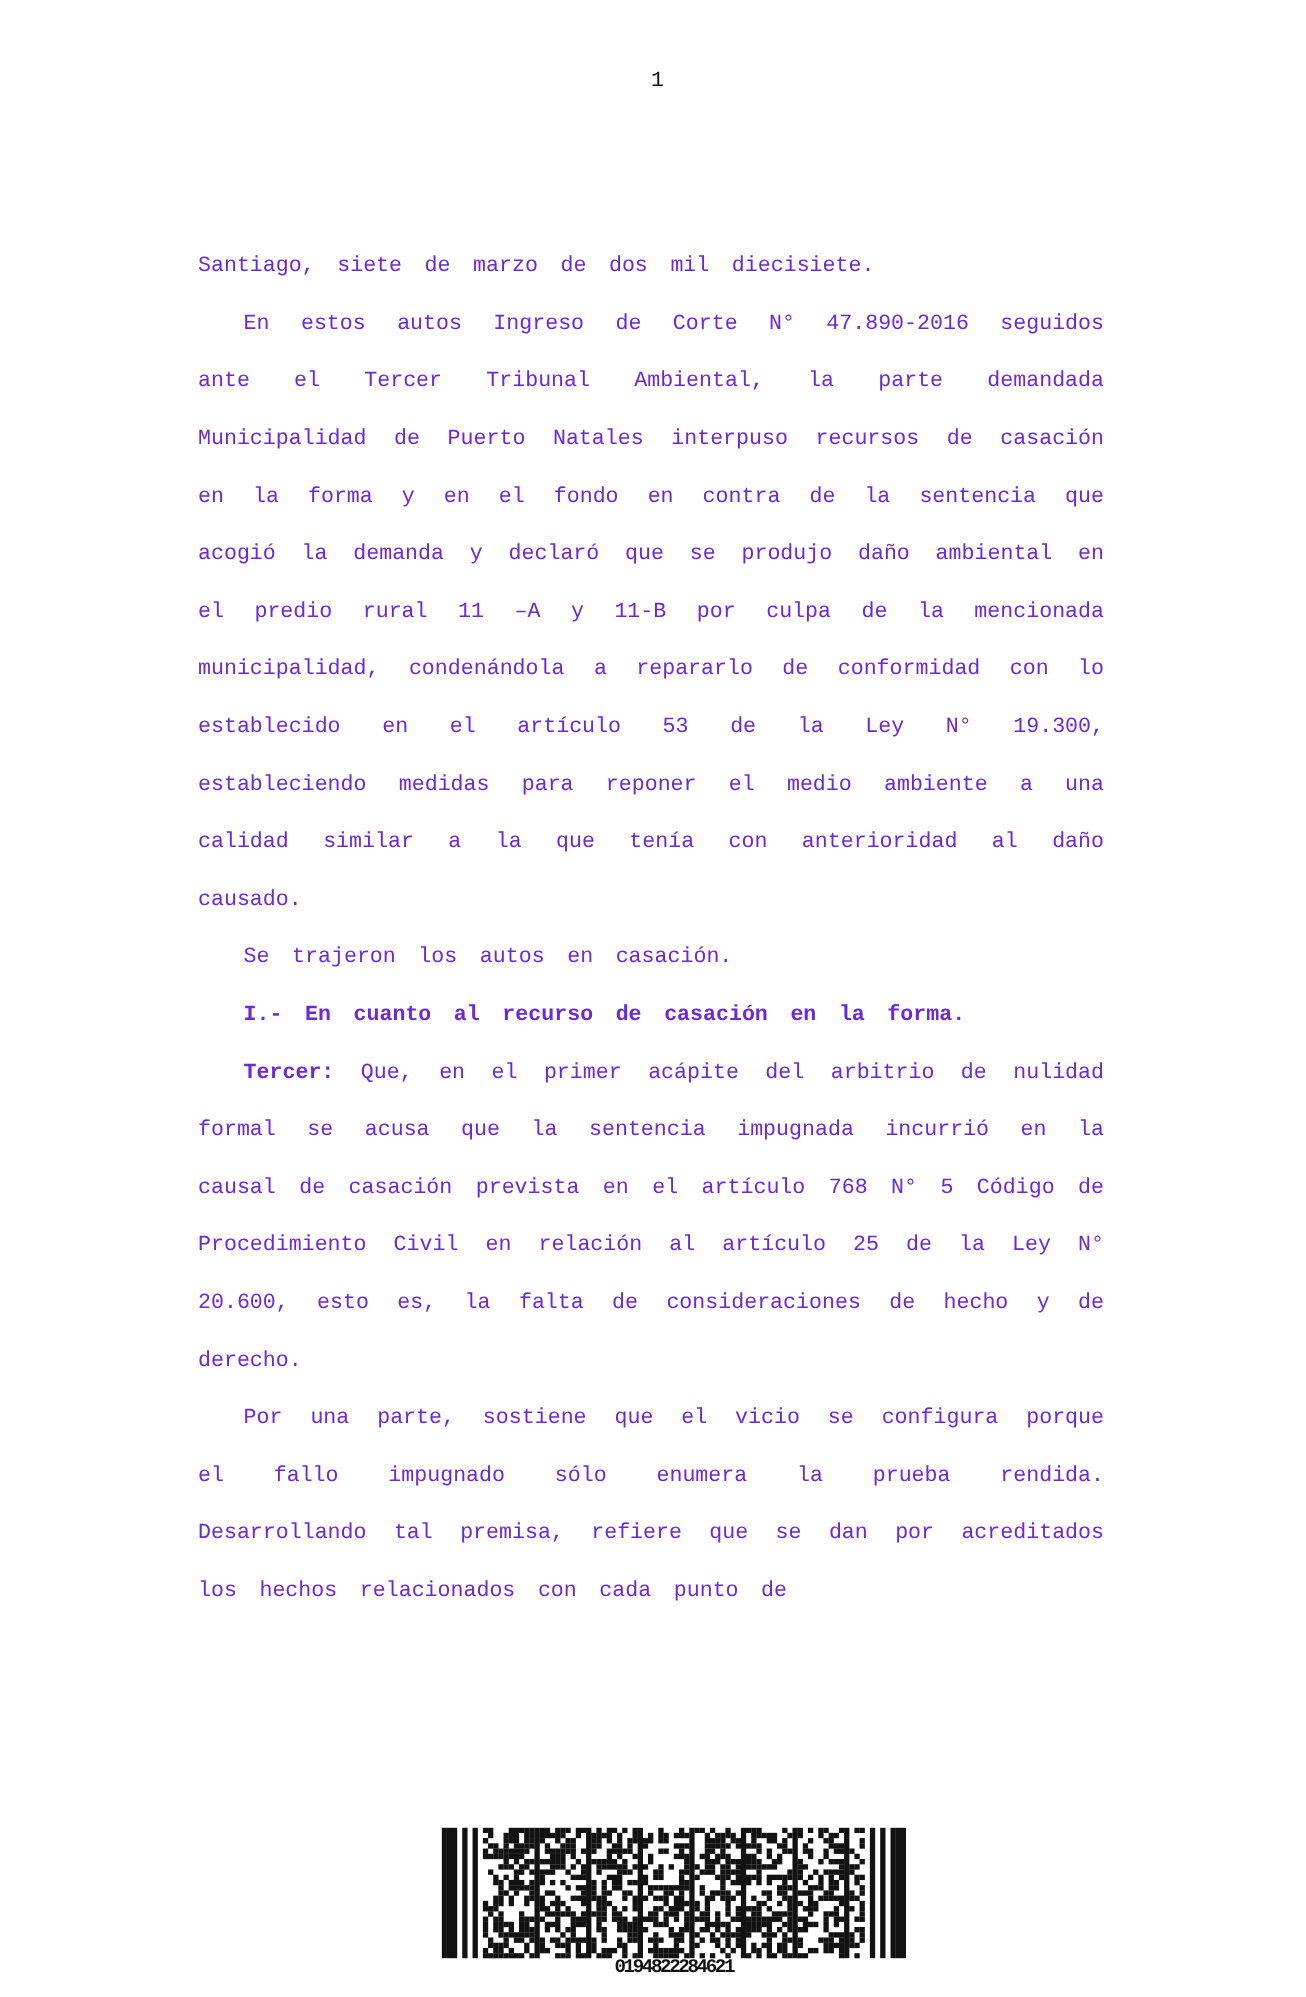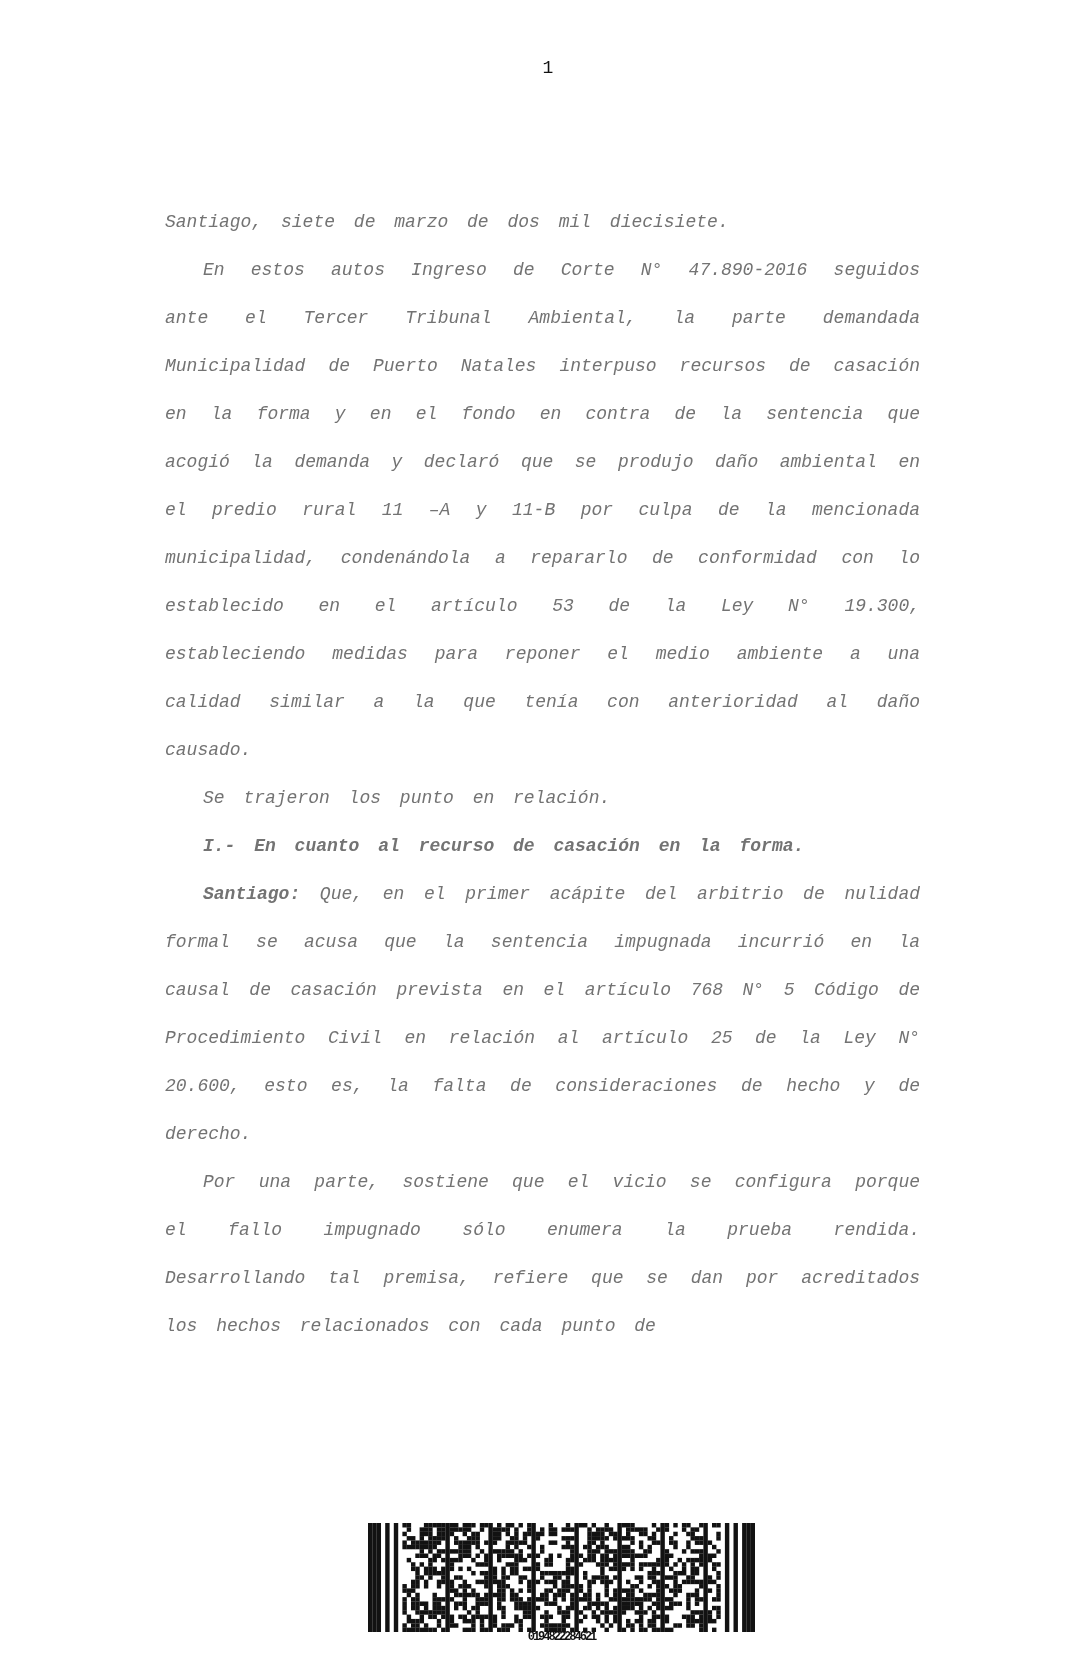--- a/index.html
+++ b/index.html
@@ -27,22 +27,21 @@
   }
   .content {
     position: absolute;
     top: 198px;
     left: 165px;
     width: 755px;
     font-size: 18px;
     line-height: 48px;
     word-spacing: 8px;
     text-align: justify;
-    color: #737373;
-    font-style: italic;
+    color: #6d28d9;
   }
   .content p {
     margin: 0;
     padding: 0;
   }
   .content p.indent {
     text-indent: 38px;
   }
   .bold {
     font-weight: bold;
@@ -59,46 +58,46 @@
     width: 387px;
     height: 109px;
   }
   .barcode-number {
     position: absolute;
     left: 368px;
     top: 1630px;
     width: 387px;
     text-align: center;
     font-family: "Liberation Mono", "DejaVu Sans Mono", monospace;
-    font-size: 12px;
+    font-size: 16px;
     font-weight: bold;
     letter-spacing: -2px;
     color: #121212;
   }
 </style>
 </head>
 <body>
 
 <div class="page">
 
   <div class="page-number">1</div>
 
   <div class="content">
 
     <p>Santiago, siete de marzo de dos mil diecisiete.</p>
 
 
     <p class="indent">En estos autos Ingreso de Corte N° 47.890-2016 seguidos ante el Tercer Tribunal Ambiental, la parte demandada Municipalidad de Puerto Natales interpuso recursos de casación en la forma y en el fondo en contra de la sentencia que acogió la demanda y declaró que se produjo daño ambiental en el predio rural 11 –A y 11-B por culpa de la mencionada municipalidad, condenándola a repararlo de conformidad con lo establecido en el artículo 53 de la Ley N° 19.300, estableciendo medidas para reponer el medio ambiente a una calidad similar a la que tenía con anterioridad al daño causado.</p>
 
-    <p class="indent">Se trajeron los punto en relación.</p>
+    <p class="indent">Se trajeron los autos en casación.</p>
 
 
     <p class="indent bold">I.- En cuanto al recurso de casación en la forma.</p>
 
-    <p class="indent"><span class="bold">Santiago:</span><span> Que, en el primer acápite del arbitrio de nulidad formal se acusa que la sentencia impugnada incurrió en la causal de casación prevista en el artículo 768 N° 5 Código de Procedimiento Civil en relación al artículo 25 de la Ley N° 20.600, esto es, la falta de consideraciones de hecho y de derecho.</span></p>
+    <p class="indent"><span class="bold">Tercer:</span><span> Que, en el primer acápite del arbitrio de nulidad formal se acusa que la sentencia impugnada incurrió en la causal de casación prevista en el artículo 768 N° 5 Código de Procedimiento Civil en relación al artículo 25 de la Ley N° 20.600, esto es, la falta de consideraciones de hecho y de derecho.</span></p>
 
     <p class="indent">Por una parte, sostiene que el vicio se configura porque el fallo impugnado sólo enumera la prueba rendida. Desarrollando tal premisa, refiere que se dan por acreditados los hechos relacionados con cada punto de</p>
 
   </div>
 
   <div class="barcode">
     <svg viewBox="0 0 387 109" xmlns="http://www.w3.org/2000/svg" fill="#121212">
         <rect x="0.00" y="0" width="4.42" height="109.00"></rect>
         <rect x="4.30" y="0" width="4.42" height="109.00"></rect>
         <rect x="8.60" y="0" width="4.42" height="109.00"></rect>

